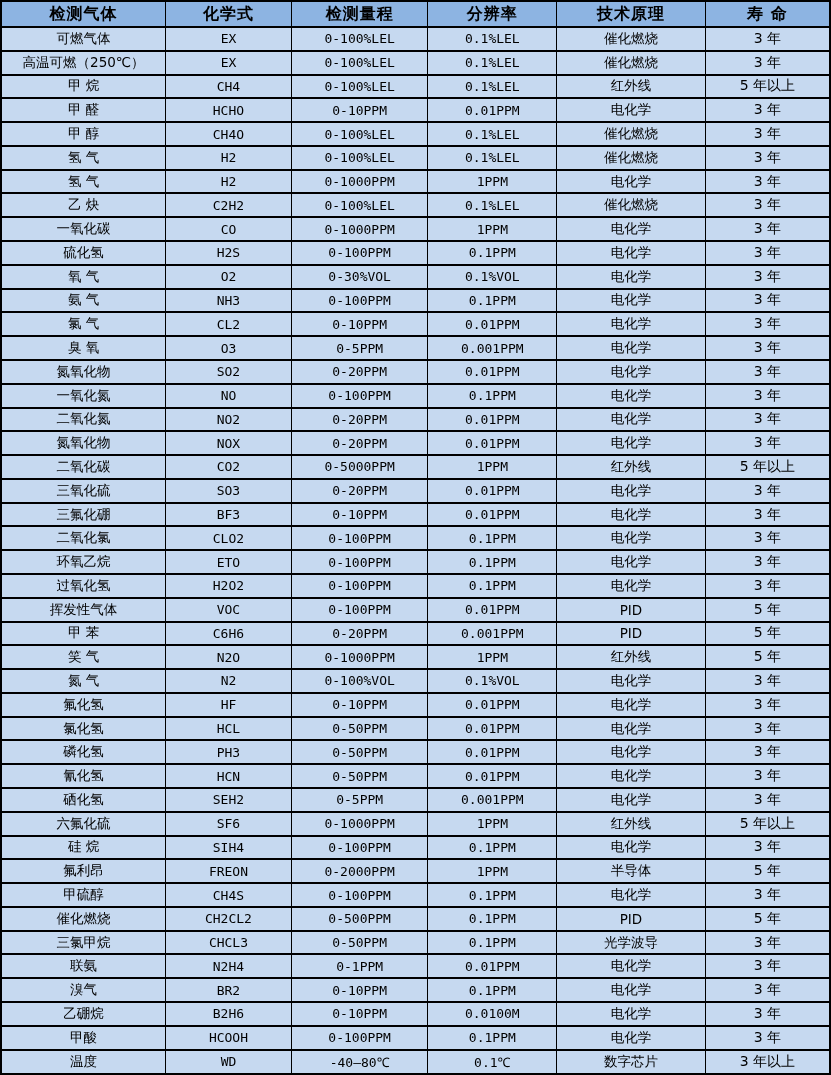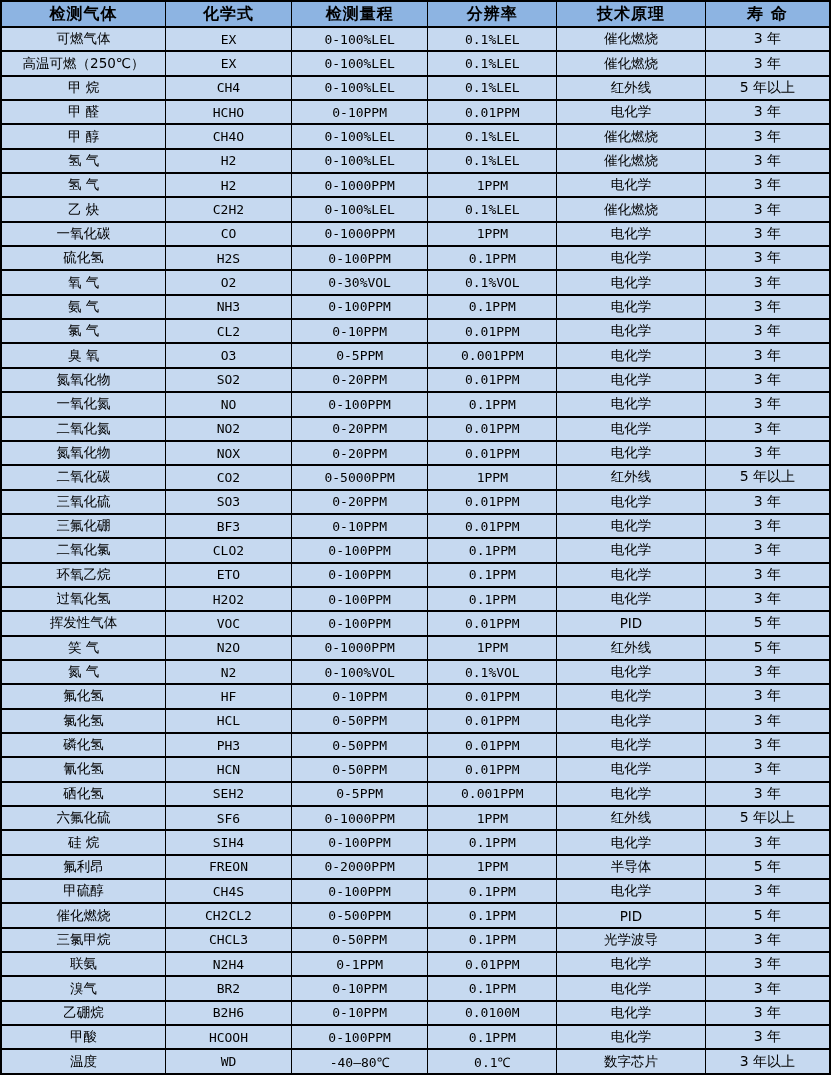--- a/index.html
+++ b/index.html
@@ -261,20 +261,28 @@
         </tr>
         <tr>
           <td>挥发性气体</td>
           <td>VOC</td>
           <td>0-100PPM</td>
           <td>0.01PPM</td>
           <td>PID</td>
           <td>5 年</td>
         </tr>
         <tr>
+          <td>甲 苯</td>
+          <td>C6H6</td>
+          <td>0-20PPM</td>
+          <td>0.001PPM</td>
+          <td>PID</td>
+          <td>5 年</td>
+        </tr>
+        <tr>
           <td>笑 气</td>
           <td>N2O</td>
           <td>0-1000PPM</td>
           <td>1PPM</td>
           <td>红外线</td>
           <td>5 年</td>
         </tr>
         <tr>
           <td>氮 气</td>
           <td>N2</td>

